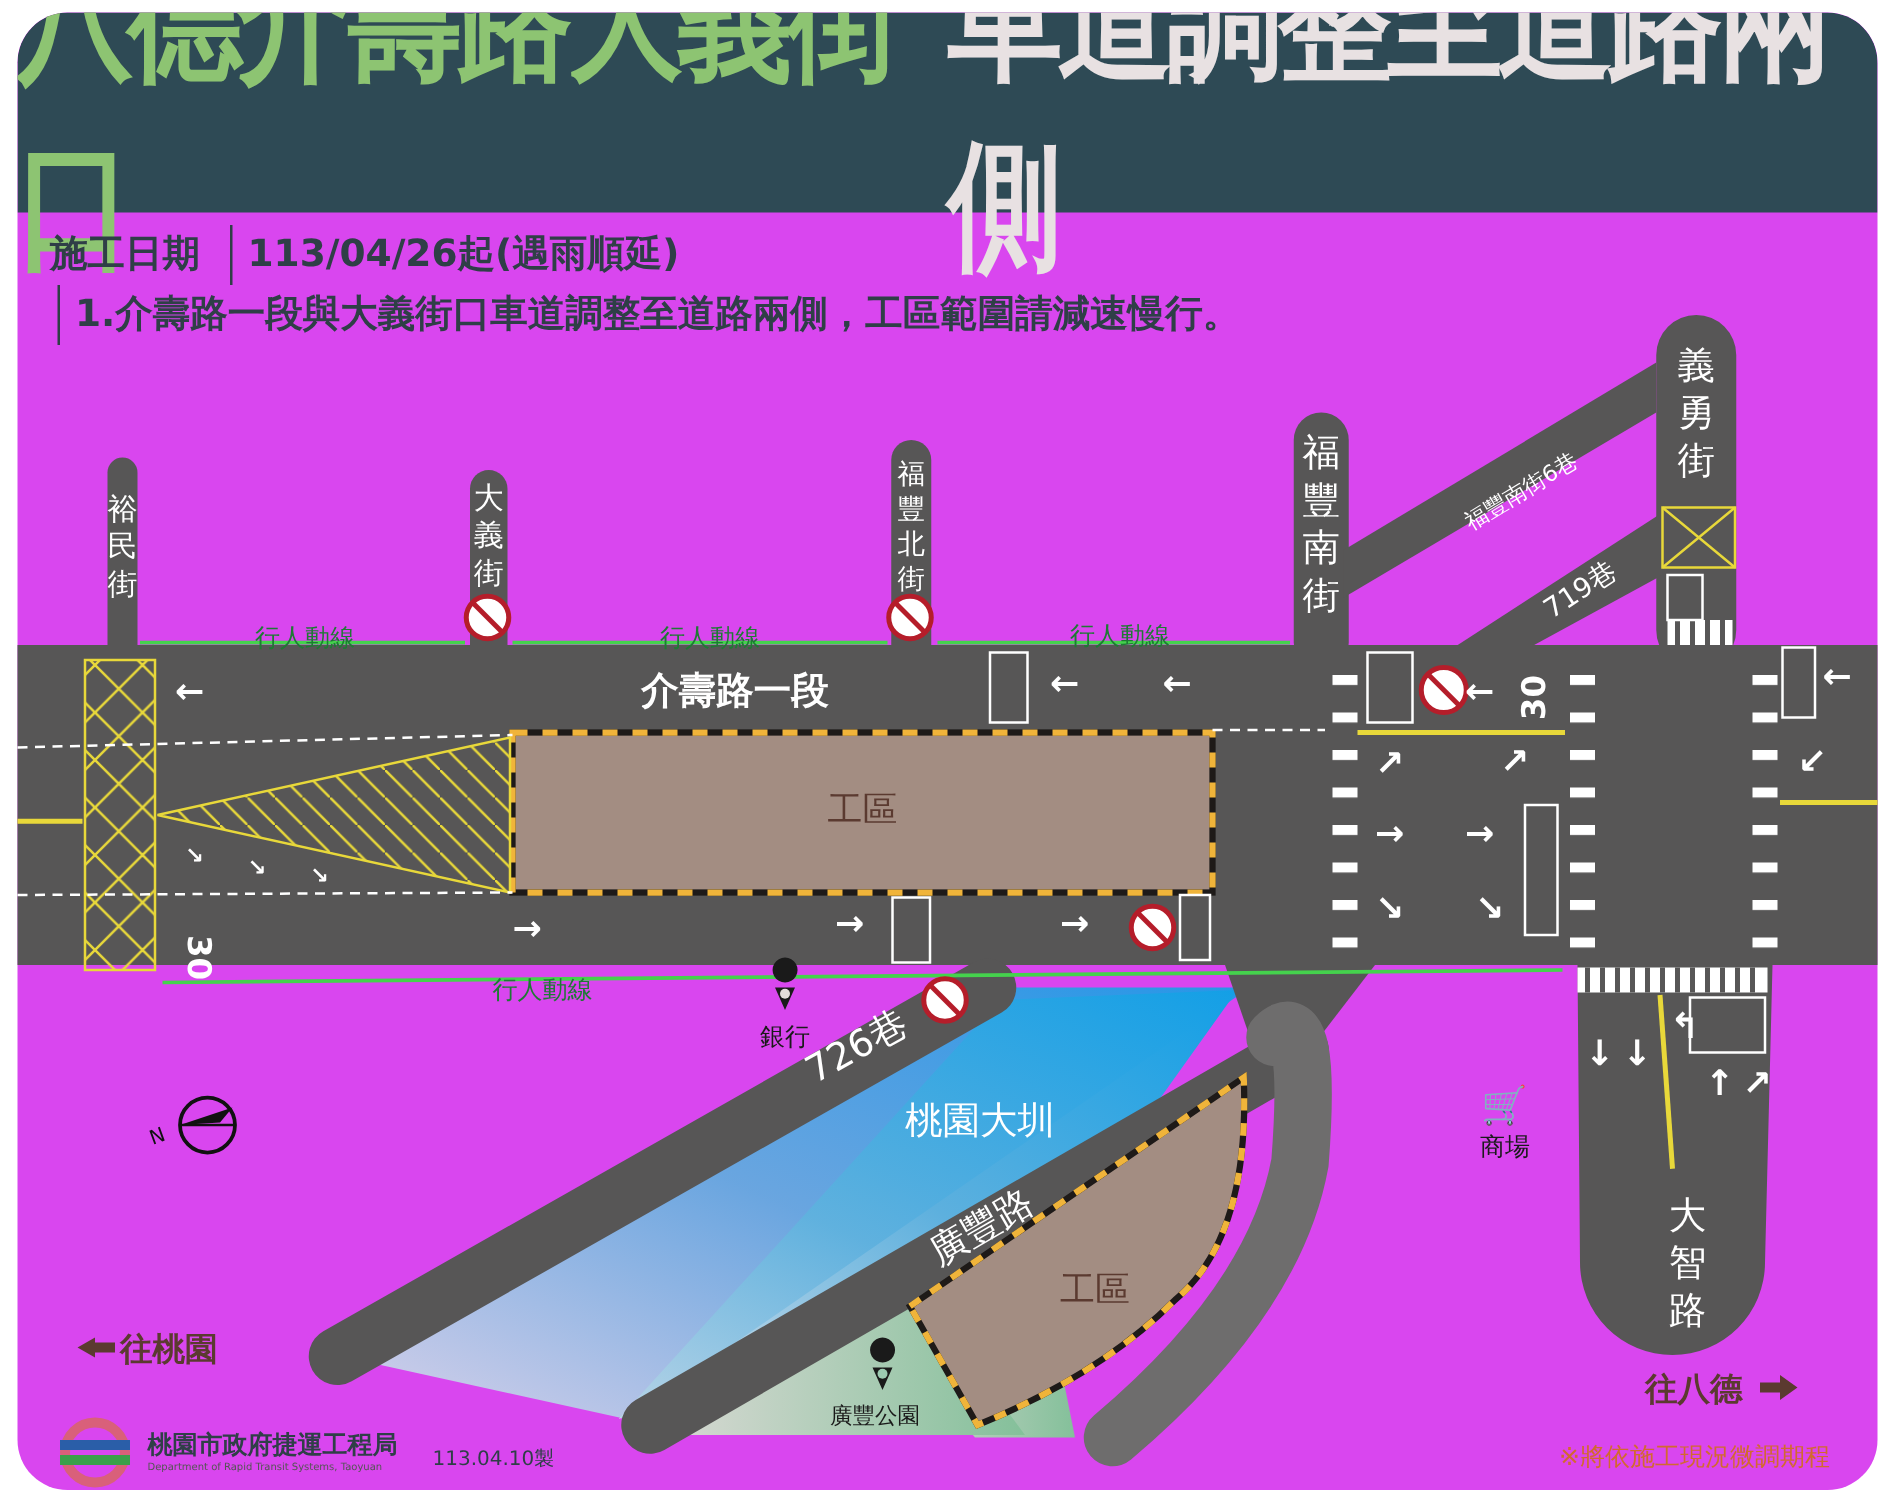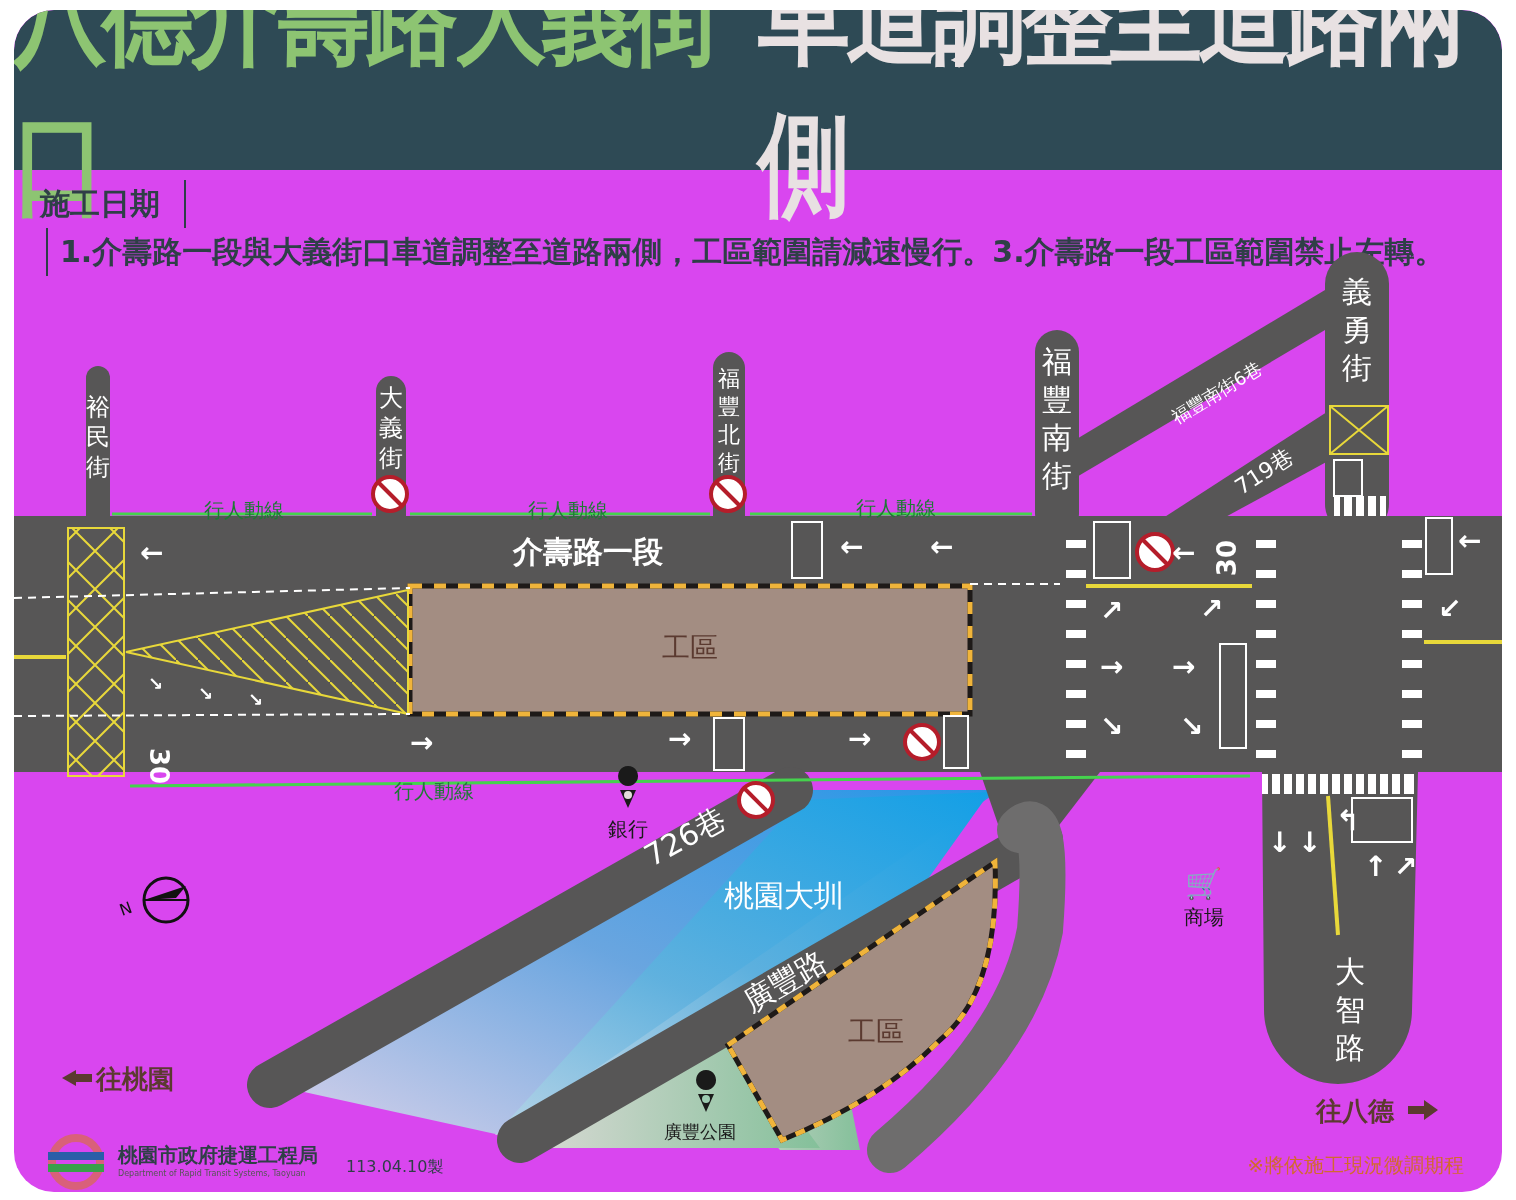--- a/index.html
+++ b/index.html
@@ -6,43 +6,43 @@
   body{width:1516px;height:1200px;position:relative;overflow:hidden;font-family:"DejaVu Sans","Liberation Sans",sans-serif;}
   .card{position:absolute;left:14px;top:10px;width:1488px;height:1182px;background:#d946ef;border-radius:40px;overflow:hidden;}
   .banner{position:absolute;left:0;top:0;width:1488px;height:160px;background:#2e4a55;border-radius:40px 40px 0 0;display:flex;align-items:center;justify-content:center;}
   .banner .t{font-size:92px;font-weight:bold;letter-spacing:-4px;transform:scaleY(1.22);display:inline-block;}
   .t-green{color:#8dc472;}
   .t-white{color:#e8e1e2;}
   .info{position:absolute;left:26px;top:170px;font-size:30px;color:#2f3f47;font-weight:bold;line-height:48px;}
   .info .row{display:flex;}
   .info .lbl{width:138px;}
   .info .sep{width:2px;background:#2f3f47;margin:0 12px 0 6px;}
-  .info .lines{display:flex;flex-direction:row;}
+  .info .lines{display:flex;flex-direction:column;}
   svg.map{position:absolute;left:0;top:0;}
   .hlabel{font-family:"DejaVu Sans","Liberation Sans",sans-serif;}
 </style>
 </head>
 <body>
 
 <div class="card">
   <div class="banner">
     <span class="t t-green">八德介壽路大義街口</span>
     <span class="t t-white">車道調整至道路兩側</span>
   </div>
 
   <div class="info">
     <div class="row">
       <span class="lbl">施工日期</span>
       <span class="sep"></span>
+      <span>113/04/26起(遇雨順延)</span>
     </div>
     <div class="row">
       <span class="sep"></span>
       <div class="lines">
         <span>1.介壽路一段與大義街口車道調整至道路兩側，工區範圍請減速慢行。</span>
-        <span>3.介壽路一段工區範圍禁止左轉。</span>
       </div>
     </div>
   </div>
 </div>
 
 <svg class="map" width="1516" height="1200" viewBox="0 0 1516 1200">
   <defs>
     <linearGradient id="canalGrad" x1="0" y1="1" x2="1" y2="0">
       <stop offset="0" stop-color="#dde3ea"></stop>
       <stop offset="0.5" stop-color="#5db0de"></stop>

